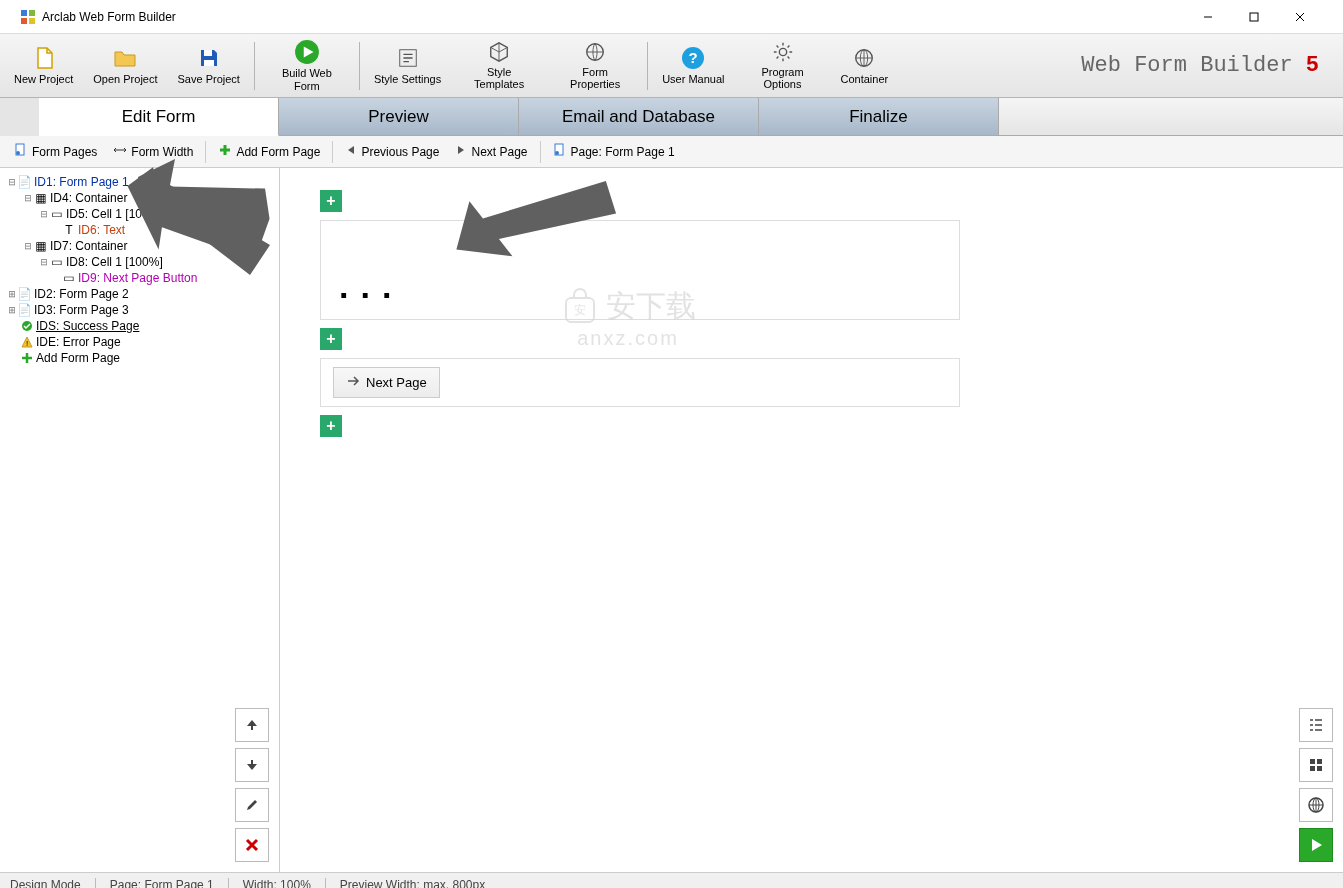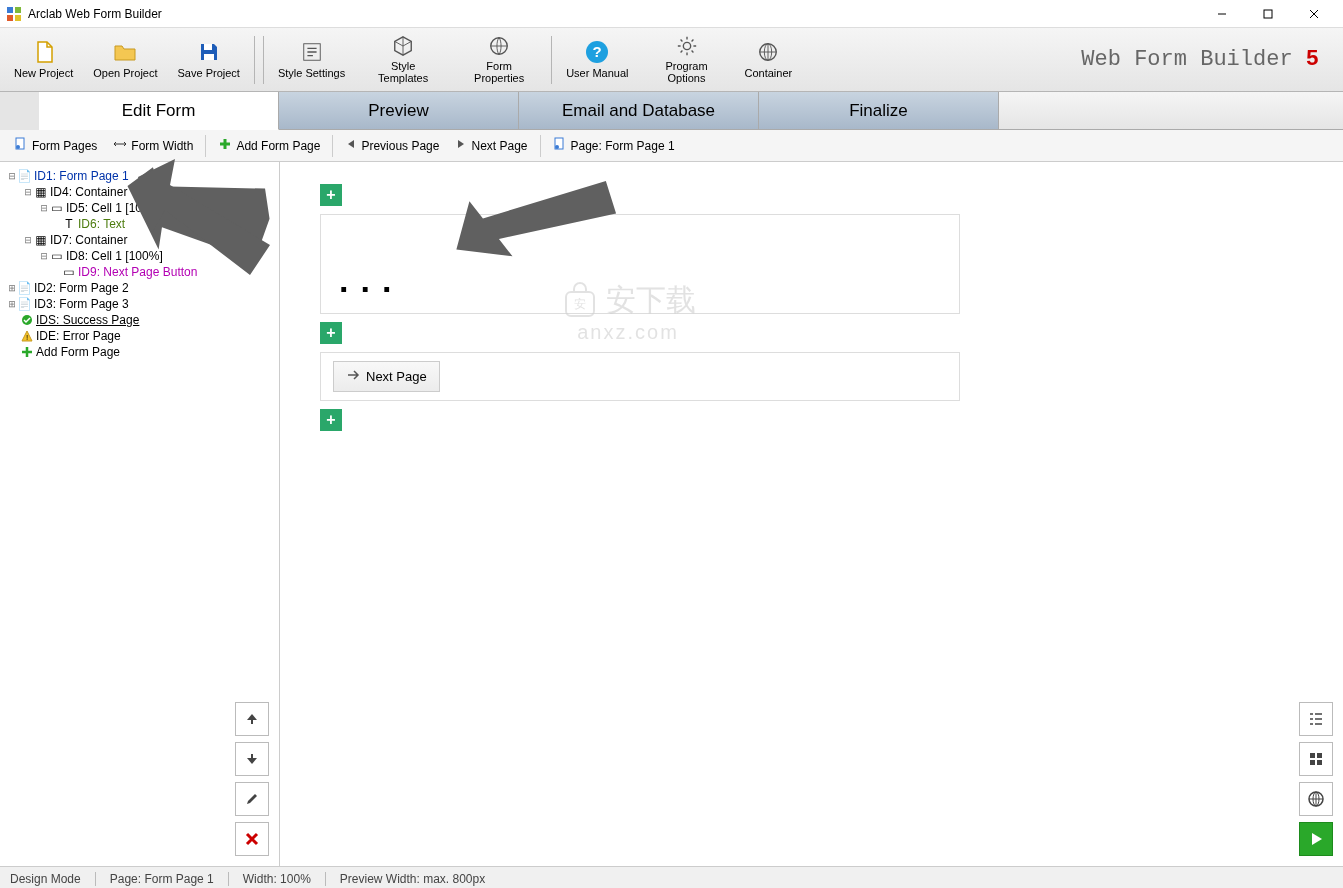--- a/index.html
+++ b/index.html
@@ -1,17 +1,17 @@
 <!DOCTYPE html>
 <html><head>
 <meta charset="utf-8">
 <style>
 * { box-sizing: border-box; margin: 0; padding: 0; }
 body { font-family: "Segoe UI", Tahoma, sans-serif; font-size: 12px; background: #fff; color: #000; width: 1343px; height: 888px; overflow: hidden; position: relative; }
-.titlebar { height: 28px; background: #fff; border-bottom: 1px solid #ddd; display: flex; align-items: center; padding: 0 6px; text-align: right; }
+.titlebar { height: 34px; background: #fff; border-bottom: 1px solid #ddd; display: flex; align-items: center; padding: 0 20px; text-align: right; }
 .titlebar .app-icon { width: 16px; height: 16px; margin-right: 6px; display: inline-flex; }
 .titlebar .title { font-size: 12px; color: #000; }
 .titlebar .win-controls { margin-left: auto; display: flex; }
 .titlebar .win-btn { width: 46px; height: 26px; display: flex; align-items: center; justify-content: center; }
 .main-toolbar { height: 64px; background: linear-gradient(#f5f5f5, #e5e5e5); border-bottom: 1px solid #b5b5b5; display: flex; align-items: center; padding: 0 4px; }
 .tb-btn { display: flex; flex-direction: column; align-items: center; justify-content: center; padding: 4px 10px; min-width: 64px; height: 58px; cursor: pointer; }
 .tb-icon { width: 26px; height: 26px; margin-bottom: 2px; display: flex; align-items: center; justify-content: center; }
 .tb-label { font-size: 11px; text-align: center; line-height: 1.1; max-width: 76px; }
 .tb-sep { width: 1px; height: 48px; background: #b5b5b5; margin: 0 4px; }
 .brand { margin-left: auto; padding-right: 20px; font-size: 22px; color: #666; font-weight: 400; font-family: Liberation Mono, monospace; }
@@ -22,21 +22,21 @@
 .tabs-rest { flex: 1; background: linear-gradient(#f5f5f5, #e5e5e5); border-bottom: 1px solid #aaa; }
 .subtoolbar { height: 32px; background: #f5f5f5; border-bottom: 1px solid #ccc; display: flex; align-items: center; padding: 0 6px; gap: 0; }
 .stb-btn { display: flex; align-items: center; padding: 4px 8px; font-size: 12px; cursor: pointer; gap: 4px; }
 .stb-sep { width: 1px; height: 22px; background: #ccc; margin: 0 4px; }
 .content { display: flex; height: calc(888px - 26px - 64px - 38px - 32px - 24px); }
 .sidebar { width: 280px; border-right: 1px solid #ccc; padding: 6px 2px; overflow: auto; position: relative; }
 .tree { font-size: 12px; }
 .tree-row { display: flex; align-items: center; height: 16px; padding: 0; cursor: pointer; white-space: nowrap; }
 .expander { width: 12px; text-align: center; color: #777; font-size: 9px; user-select:none; }
 .tree-icon { width: 14px; height: 14px; margin-right: 2px; display: inline-flex; align-items: center; justify-content: center; }
-.green-txt { color: #4d7c0f; }
+.green-txt { color: #c2410c; }
 .magenta-txt { color: #b300b3; }
 .blue-txt { color: #0033aa; }
 .sidebar-actions { position: absolute; bottom: 10px; right: 10px; display: flex; flex-direction: column; gap: 6px; }
 .sq-btn { width: 34px; height: 34px; border: 1px solid #bbb; background: #fff; display: flex; align-items: center; justify-content: center; cursor: pointer; }
 .canvas { flex: 1; padding: 14px 40px; position: relative; overflow: auto; }
 .add-plus { width: 22px; height: 22px; background: #2aa76a; display: flex; align-items: center; justify-content: center; color: #fff; font-weight: bold; font-size: 16px; cursor: pointer; margin: 8px 0; }
 .form-block { border: 1px solid #ddd; background: #fff; min-height: 100px; width: 640px; padding: 16px 18px; display:flex; align-items:flex-end; }
 .form-block.small { min-height: 40px; padding: 8px 12px; }
 .next-btn { background: linear-gradient(#f8f8f8,#ececec); border: 1px solid #ccc; padding: 6px 12px; font-size: 13px; display: inline-flex; align-items: center; gap: 6px; cursor: pointer; }
 .dots { font-size: 34px; letter-spacing: 12px; font-weight:900; line-height:1; }
@@ -101,20 +101,29 @@
     <span class="tb-icon">
         <svg viewBox="0 0 24 24" width="24" height="24">
           <path d="M4 4h13l3 3v13H4z" fill="#1e5db8"></path>
           <rect x="7" y="4" width="8" height="6" fill="#fff"></rect>
           <rect x="7" y="14" width="10" height="6" fill="#fff"></rect>
         </svg>
       </span>
     <span class="tb-label">Save Project</span>
   </div>
   <div class="tb-sep"></div>
+  <div class="tb-btn">
+    <span class="tb-icon">
+        <svg viewBox="0 0 24 24" width="26" height="26">
+          <circle cx="12" cy="12" r="11" fill="#2aa82a"></circle>
+          <path d="M9 7l9 5-9 5z" fill="#fff"></path>
+        </svg>
+      </span>
+    <span class="tb-label">Build Web Form</span>
+  </div>
   <div class="tb-sep"></div>
   <div class="tb-btn">
     <span class="tb-icon">
         <svg viewBox="0 0 24 24" width="22" height="22">
           <rect x="3" y="3" width="18" height="18" fill="none" stroke="#555"></rect>
           <path d="M7 8h10M7 12h10M7 16h6" stroke="#555" stroke-width="1.5"></path>
         </svg>
       </span>
     <span class="tb-label">Style Settings</span>
   </div>

